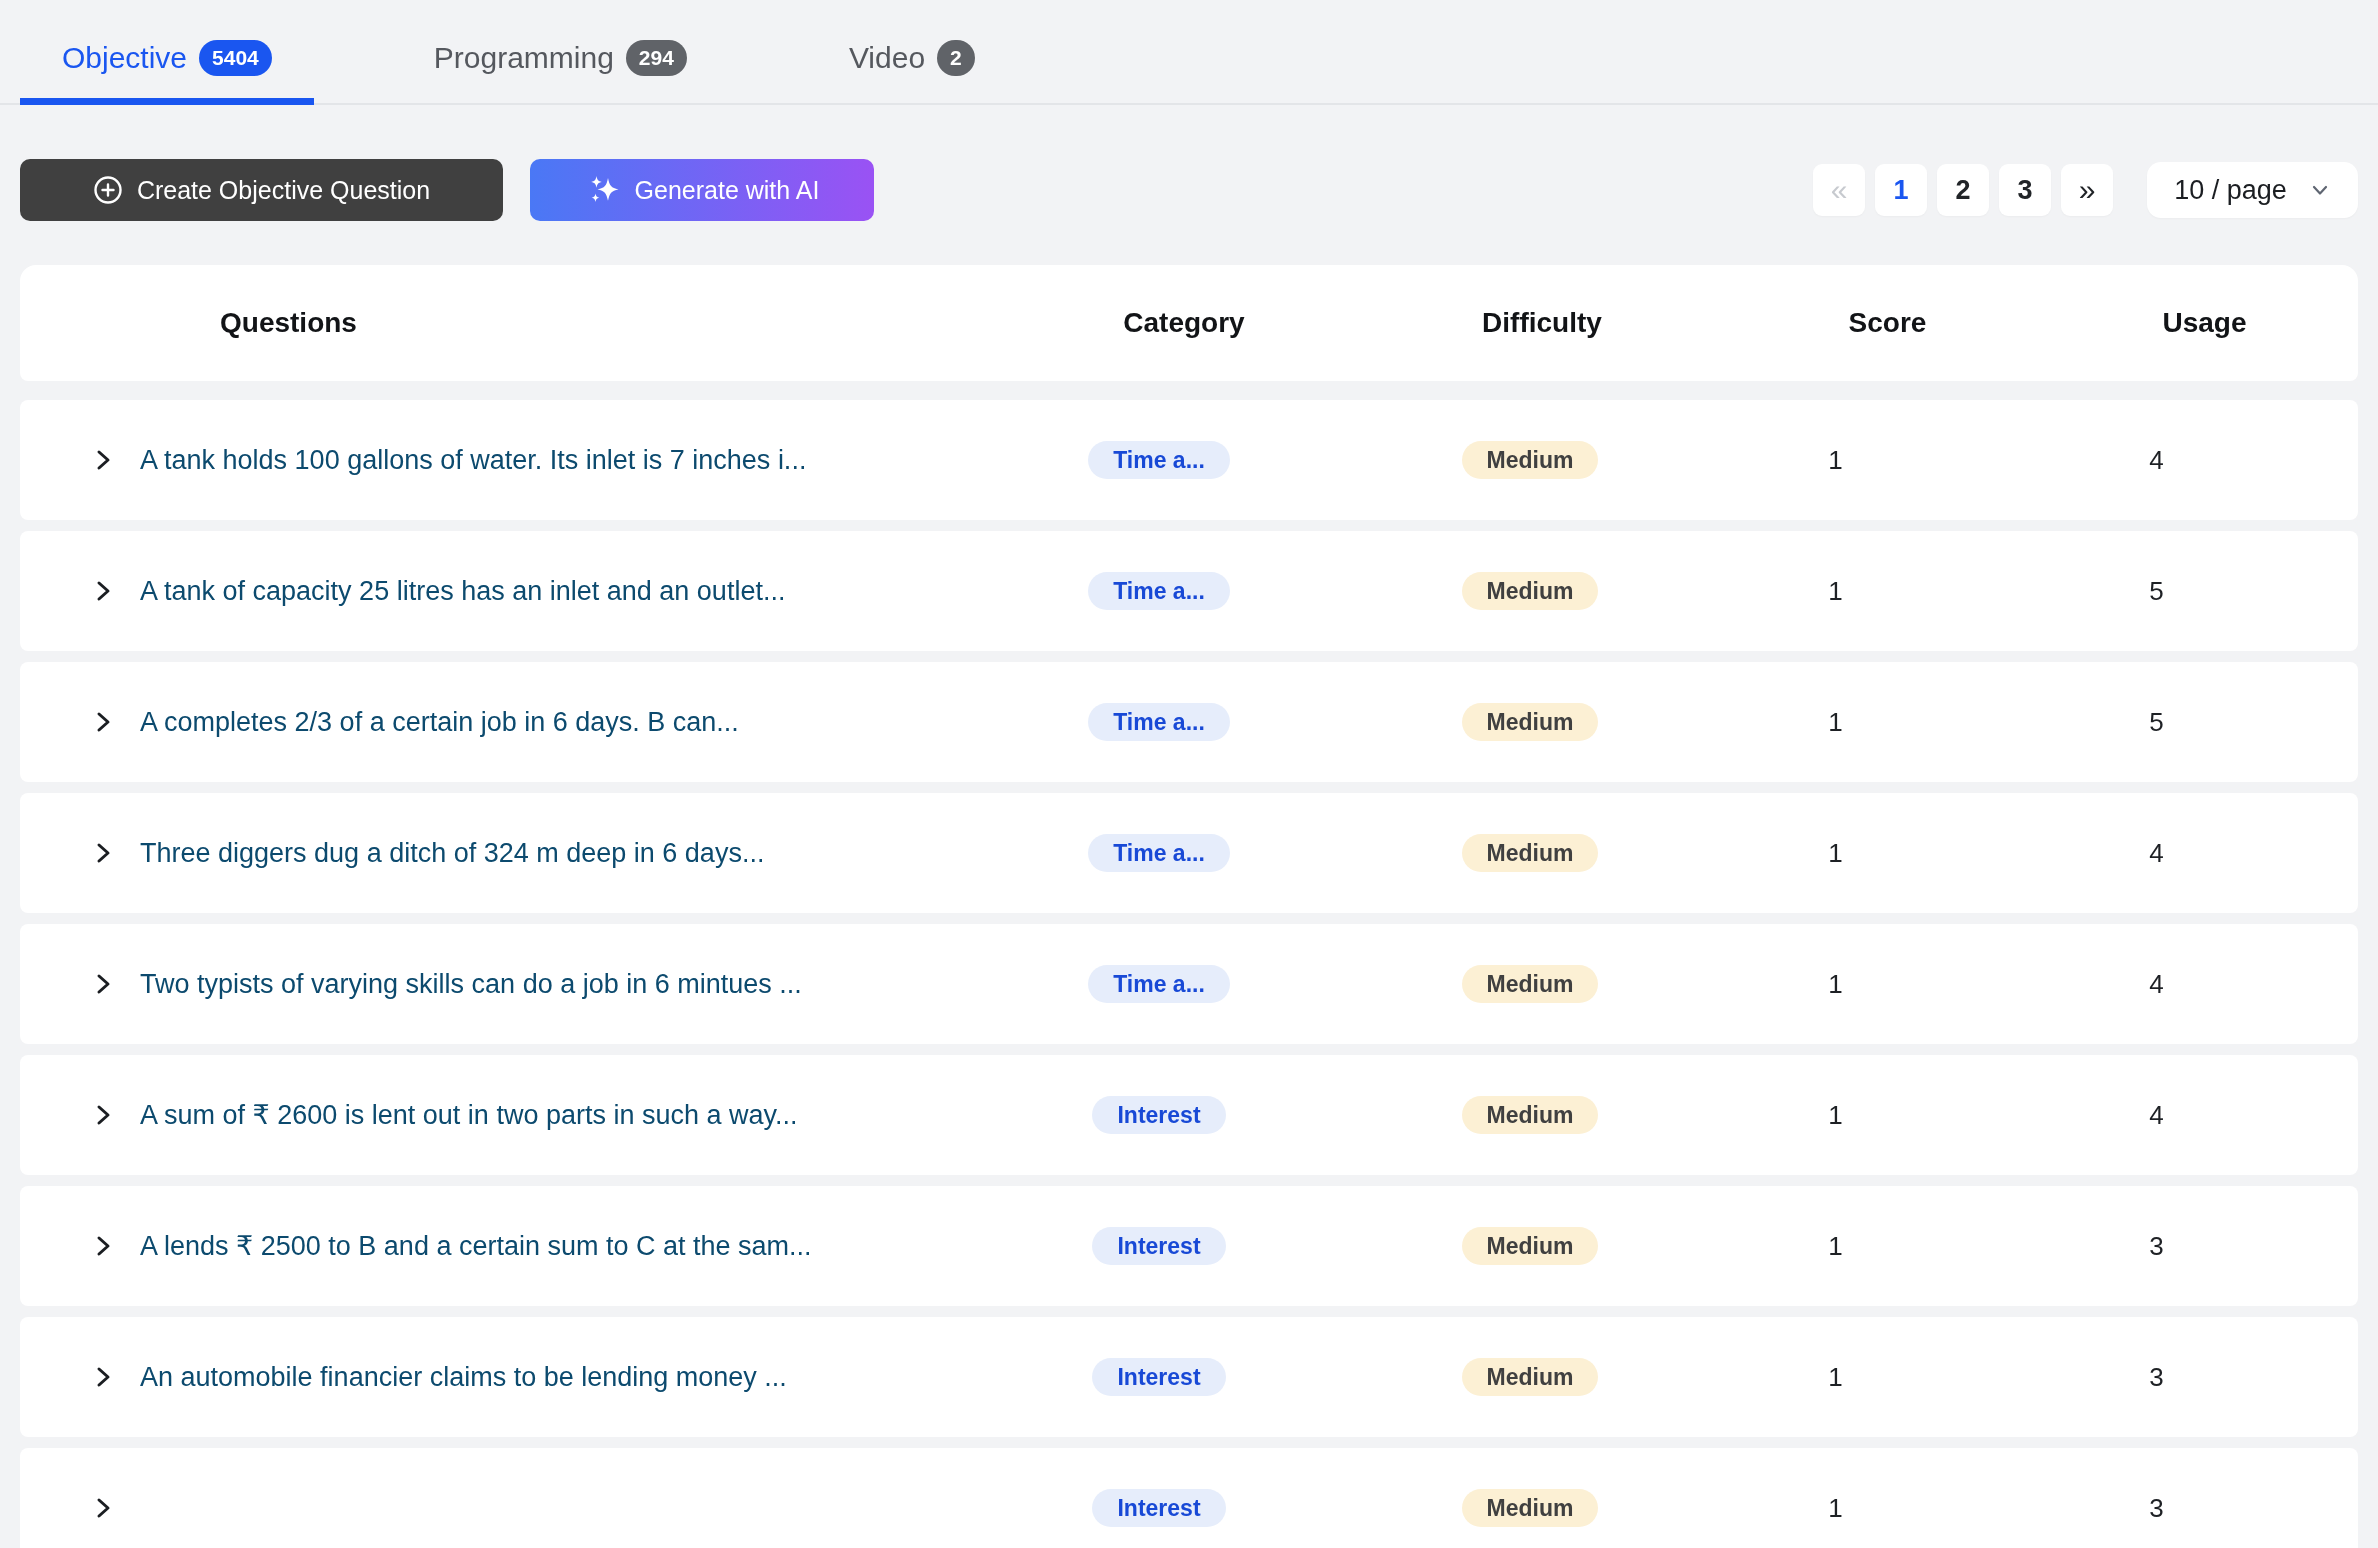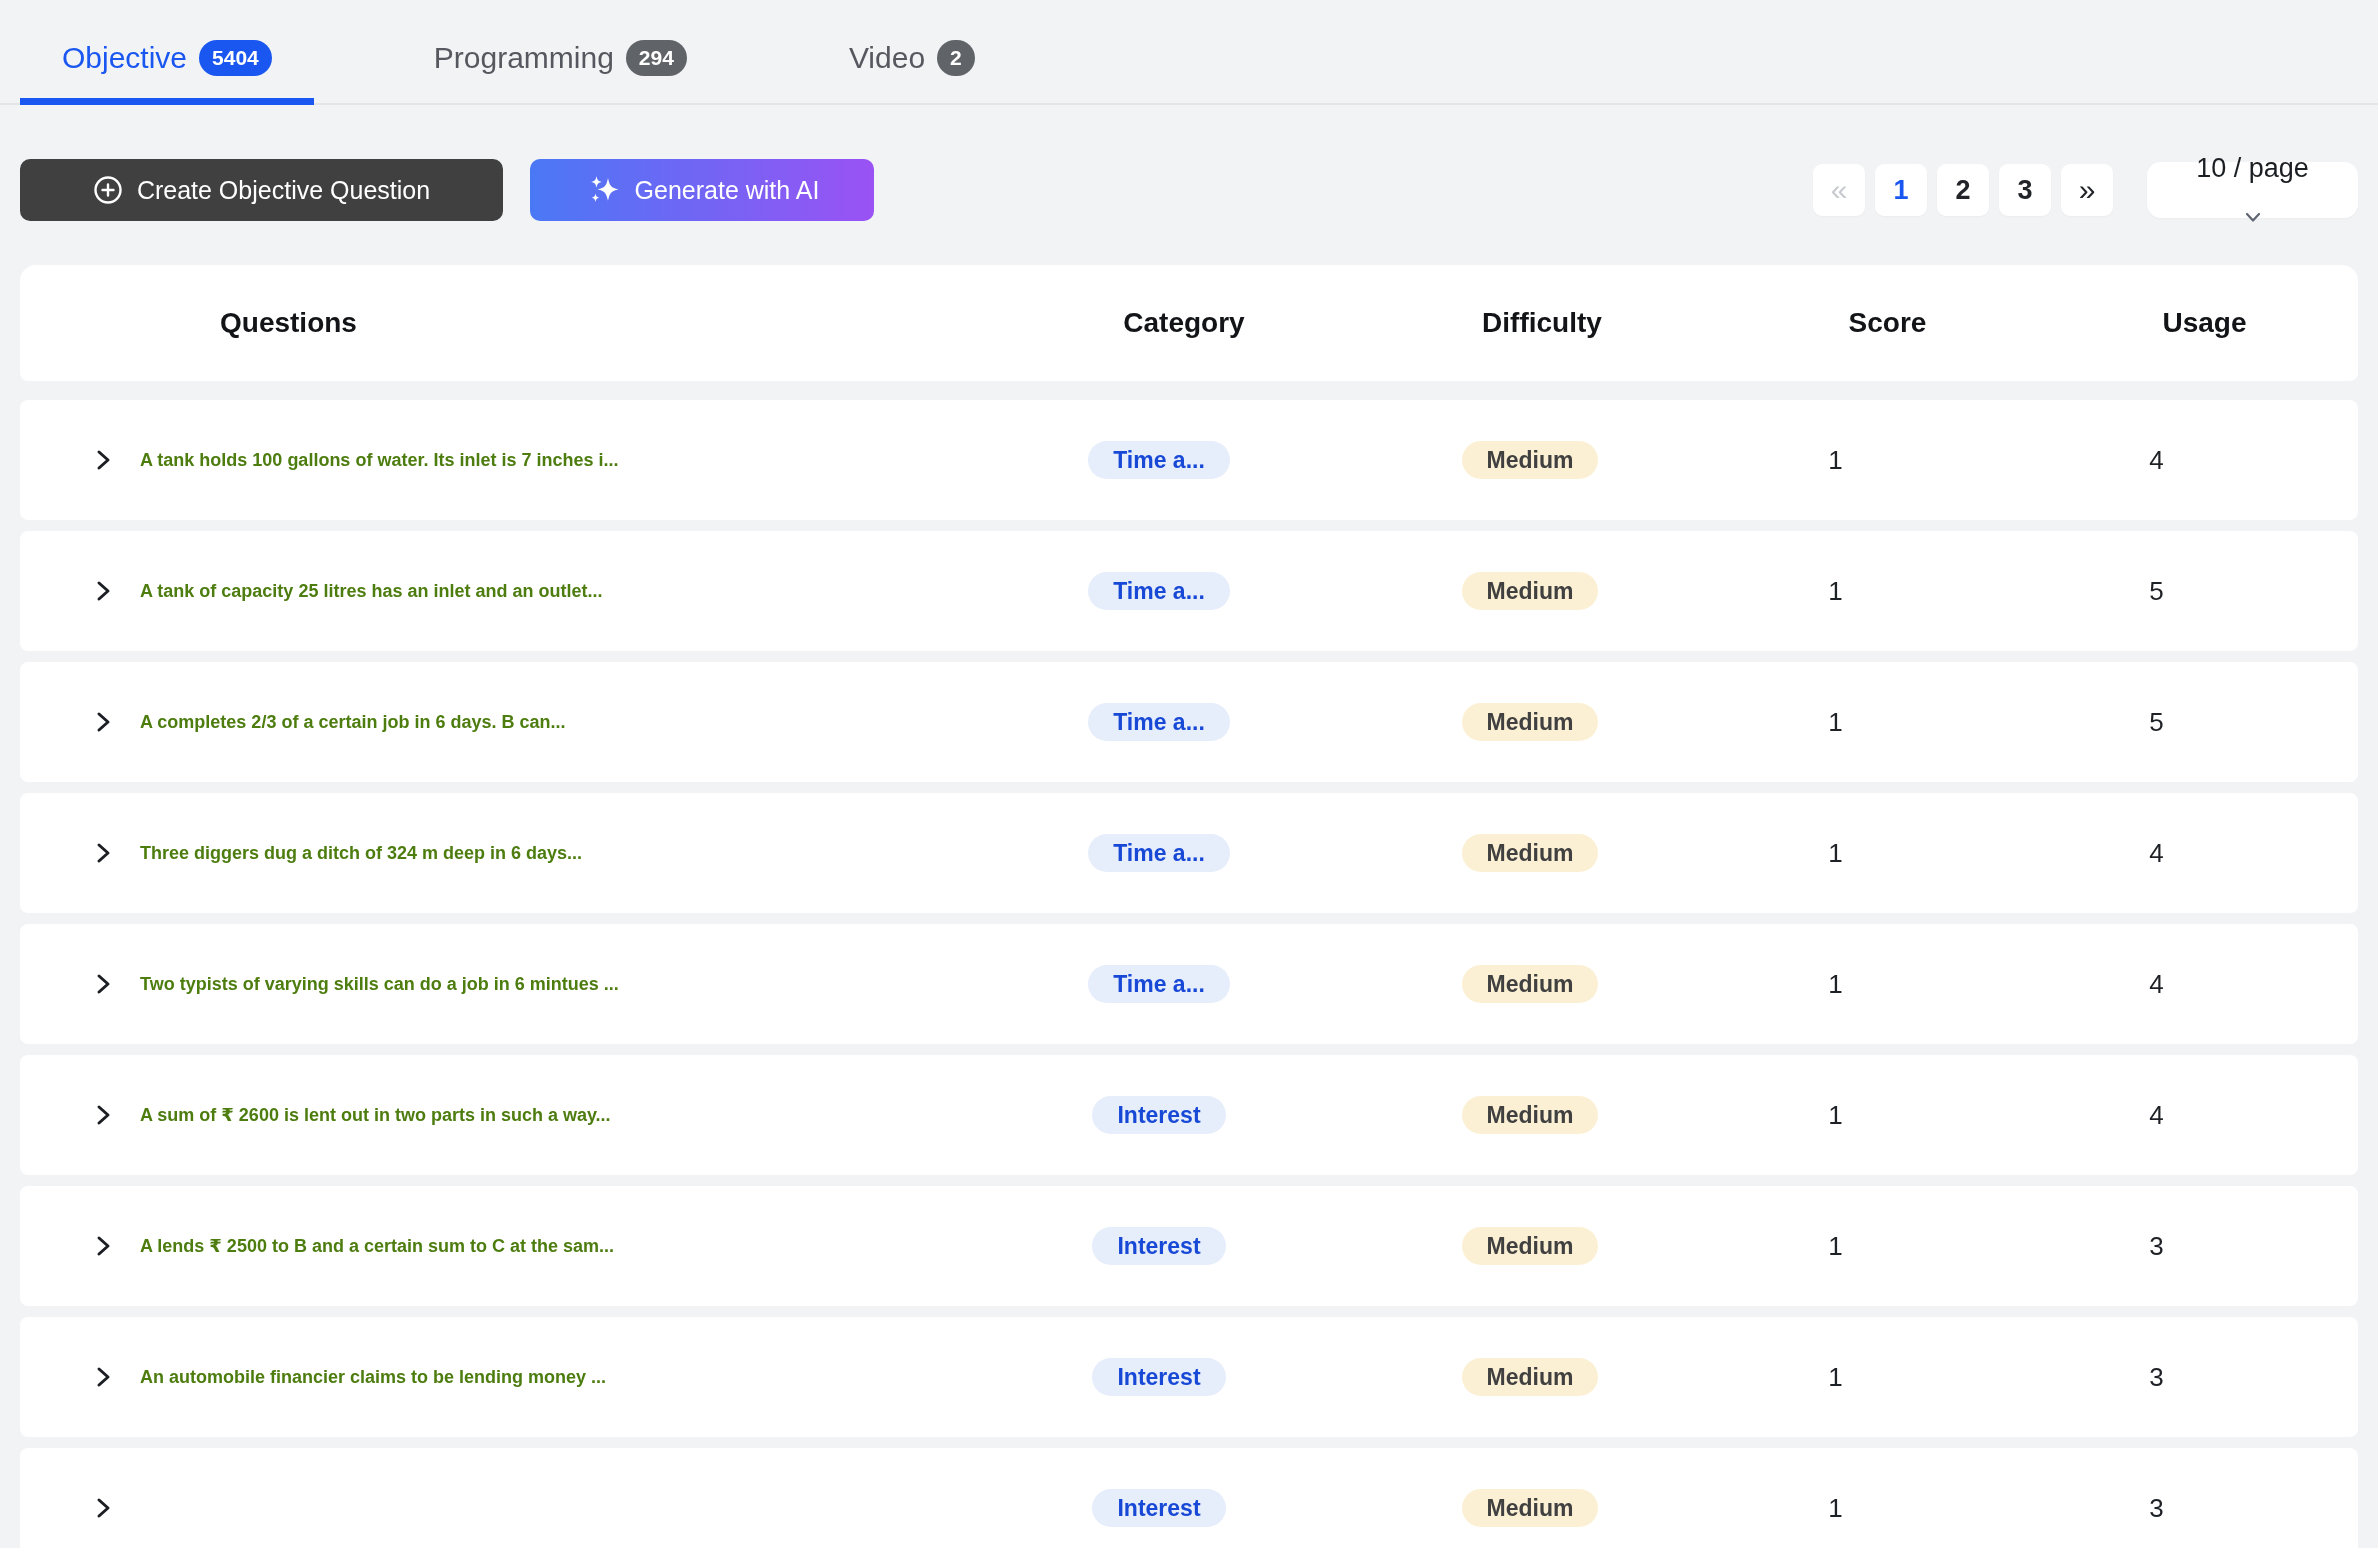--- a/index.html
+++ b/index.html
@@ -106,21 +106,20 @@
     background: #ffffff;
     border-radius: 14px;
     display: inline-flex;
     align-items: center;
     justify-content: center;
     gap: 22px;
     font-size: 27px;
     color: #1b1e22;
     cursor: pointer;
     box-shadow: 0 1px 2px rgba(20,24,31,0.03);
-    flex-direction: column;
   }
 
   
   .thead, .row {
     display: grid;
     grid-template-columns: 954px 370px 372px 239px 403px;
     align-items: center;
     background: #ffffff;
     width: 2338px;
   }
@@ -148,25 +147,24 @@
   .q-cell { padding-left: 68px; gap: 22px; overflow: hidden; }
   .chev {
     display: inline-flex;
     align-items: center;
     justify-content: center;
     width: 30px; height: 30px;
     flex: 0 0 auto;
     cursor: pointer;
   }
   .q-text {
-    font-size: 18px;
-    color: #4d7c0f;
+    font-size: 27px;
+    color: #0c4a6e;
     white-space: nowrap;
     overflow: hidden;
-    font-weight: bold;
   }
   .badge {
     display: inline-flex;
     align-items: center;
     justify-content: center;
     height: 38px;
     padding: 0 25px;
     border-radius: 26px;
     font-size: 23px;
     font-weight: 600;

